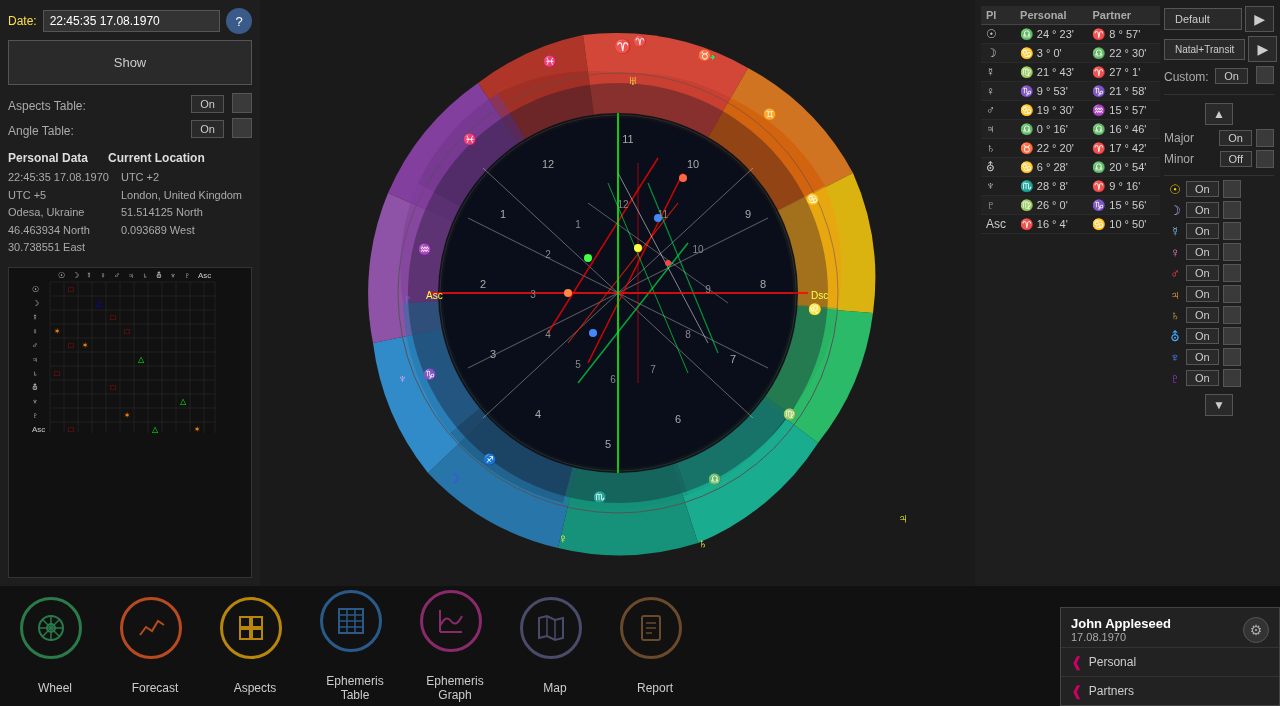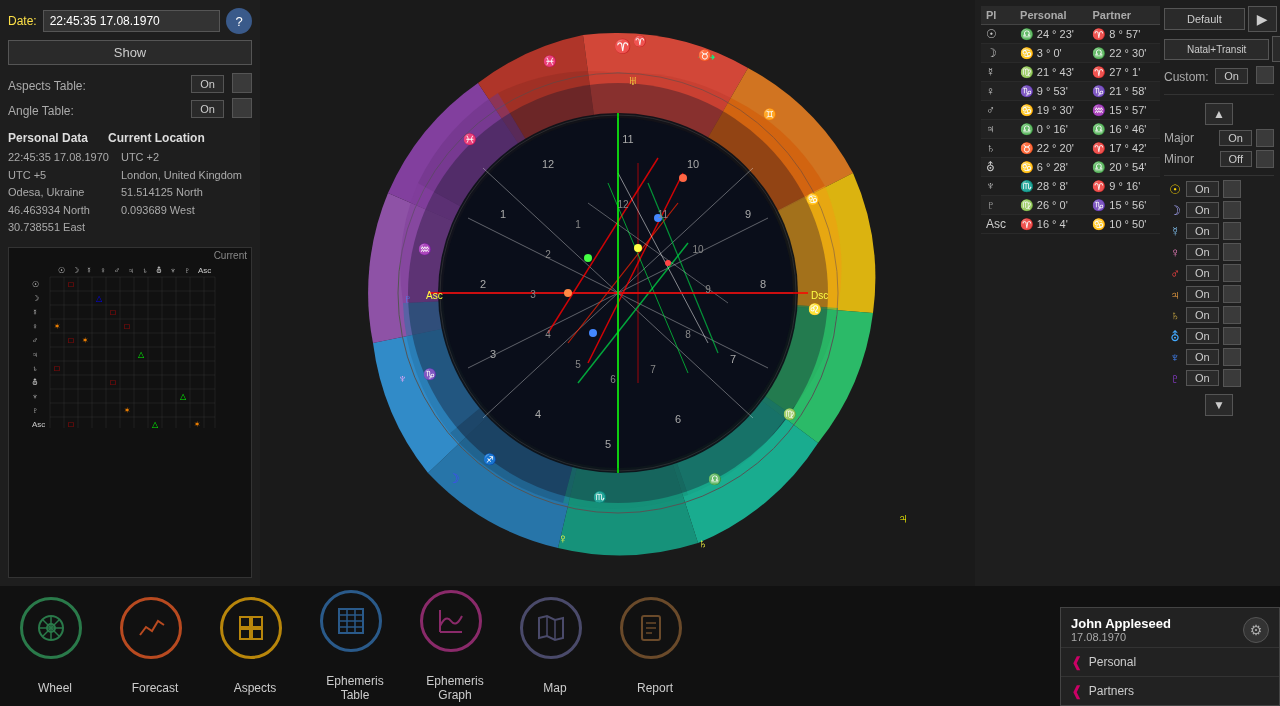--- a/index.html
+++ b/index.html
@@ -64,21 +64,21 @@
       cursor: pointer;
       display: flex;
       align-items: center;
       justify-content: center;
     }
 
     .show-btn {
       background: #2a2a2a;
       border: 1px solid #555;
       color: #ccc;
-      padding: 4px;
+      padding: 14px;
       width: 100%;
       cursor: pointer;
       font-size: 13px;
       margin-bottom: 8px;
       text-align: center;
     }
 
     .toggle-row {
       display: flex;
       align-items: flex-end;
@@ -166,21 +166,21 @@
       display: flex;
       flex-direction: column;
       padding: 6px;
       flex-shrink: 0;
     }
 
     .preset-btn {
       background: #2a2a2a;
       border: 1px solid #555;
       color: #ccc;
-      padding: 4px 22px;
+      padding: 4px 10px;
       font-size: 12px;
       cursor: pointer;
       flex: 1;
       text-align: left;
     }
 
     .preset-arrow {
       background: #2a2a2a;
       border: 1px solid #555;
       color: #ccc;
@@ -458,23 +458,20 @@
         <div>
           <p>UTC +2</p>
           <p>London, United Kingdom</p>
           <p>51.514125 North</p>
           <p>0.093689 West</p>
         </div>
       </div>
     </div>
 
     <div class="aspects-mini" style="margin-top:10px;">
-      <div style="display:flex; justify-content:flex-end; padding:2px 4px;">
-        <span style="font-size:10px; color:#888;">Current</span>
-      </div>
       <svg width="200" height="165" viewBox="0 0 200 165" style="display:block; margin:0 auto;">
 
         <g fill="#ccc" font-size="8">
           <text x="28" y="10">☉</text>
             <text x="42" y="10">☽</text>
             <text x="56" y="10">☿</text>
           <text x="70" y="10">♀</text>
             <text x="84" y="10">♂</text>
             <text x="98" y="10">♃</text>
           <text x="112" y="10">♄</text>

